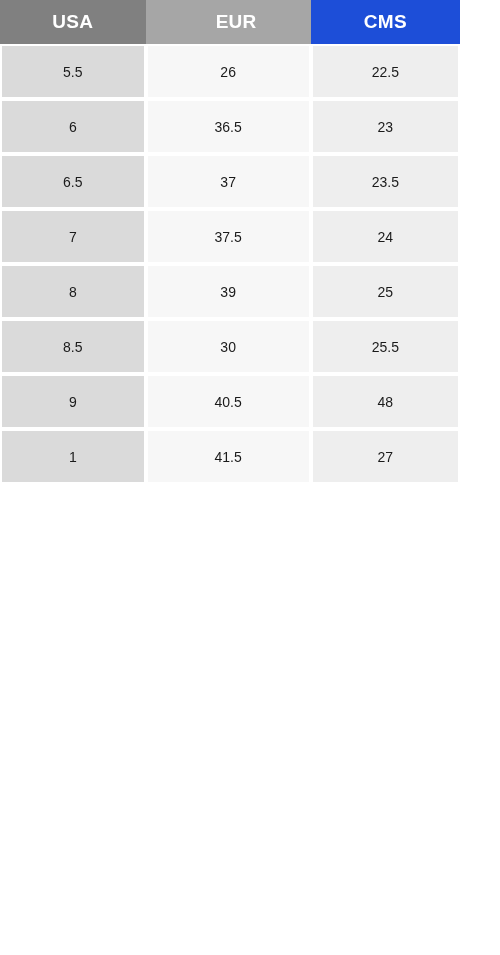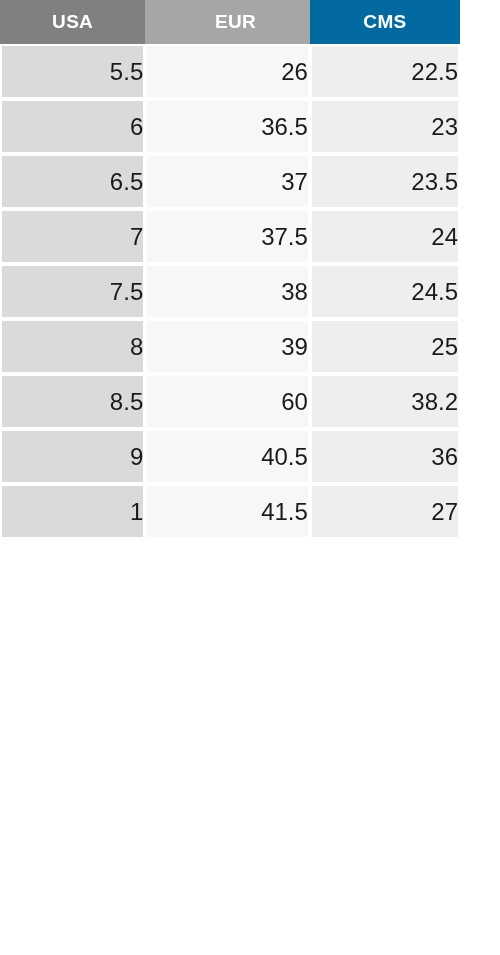--- a/index.html
+++ b/index.html
@@ -36,32 +36,32 @@
   .chart-header-cell.col-usa {
     background: #808080;
     width: 164px;
   }
   .chart-header-cell.col-eur {
     background: #a6a6a6;
     width: 168px;
     padding-left: 16px;
   }
   .chart-header-cell.col-cms {
-    background: #0369a1;
+    background: #1d4ed8;
     width: 168px;
   }
 
   
   .chart-row {
     height: 55px;
   }
   .chart-cell {
-    font-size: 24px;
+    font-size: 14px;
     color: #1a1a1a;
-    text-align: right;
+    text-align: center;
     vertical-align: middle;
     padding: 0;
     background-clip: padding-box;
   }
   .chart-cell.col-usa {
     background: #dadada;
     border-left: 2px solid #ffffff;
     border-right: 2px solid #ffffff;
     border-top: 2px solid #ffffff;
     border-bottom: 2px solid #ffffff;
@@ -113,38 +113,33 @@
       <td class="chart-cell col-usa">6.5</td>
       <td class="chart-cell col-eur">37</td>
       <td class="chart-cell col-cms">23.5</td>
     </tr>
     <tr class="chart-row">
       <td class="chart-cell col-usa">7</td>
       <td class="chart-cell col-eur">37.5</td>
       <td class="chart-cell col-cms">24</td>
     </tr>
     <tr class="chart-row">
-      <td class="chart-cell col-usa">7.5</td>
-      <td class="chart-cell col-eur">38</td>
-      <td class="chart-cell col-cms">24.5</td>
-    </tr>
-    <tr class="chart-row">
       <td class="chart-cell col-usa">8</td>
       <td class="chart-cell col-eur">39</td>
       <td class="chart-cell col-cms">25</td>
     </tr>
     <tr class="chart-row">
       <td class="chart-cell col-usa">8.5</td>
-      <td class="chart-cell col-eur">60</td>
-      <td class="chart-cell col-cms">38.2</td>
+      <td class="chart-cell col-eur">30</td>
+      <td class="chart-cell col-cms">25.5</td>
     </tr>
     <tr class="chart-row">
       <td class="chart-cell col-usa">9</td>
       <td class="chart-cell col-eur">40.5</td>
-      <td class="chart-cell col-cms">36</td>
+      <td class="chart-cell col-cms">48</td>
     </tr>
     <tr class="chart-row">
       <td class="chart-cell col-usa">1</td>
       <td class="chart-cell col-eur">41.5</td>
       <td class="chart-cell col-cms">27</td>
     </tr>
   </tbody>
 </table>
 
 <div class="chart-spacer"></div>

